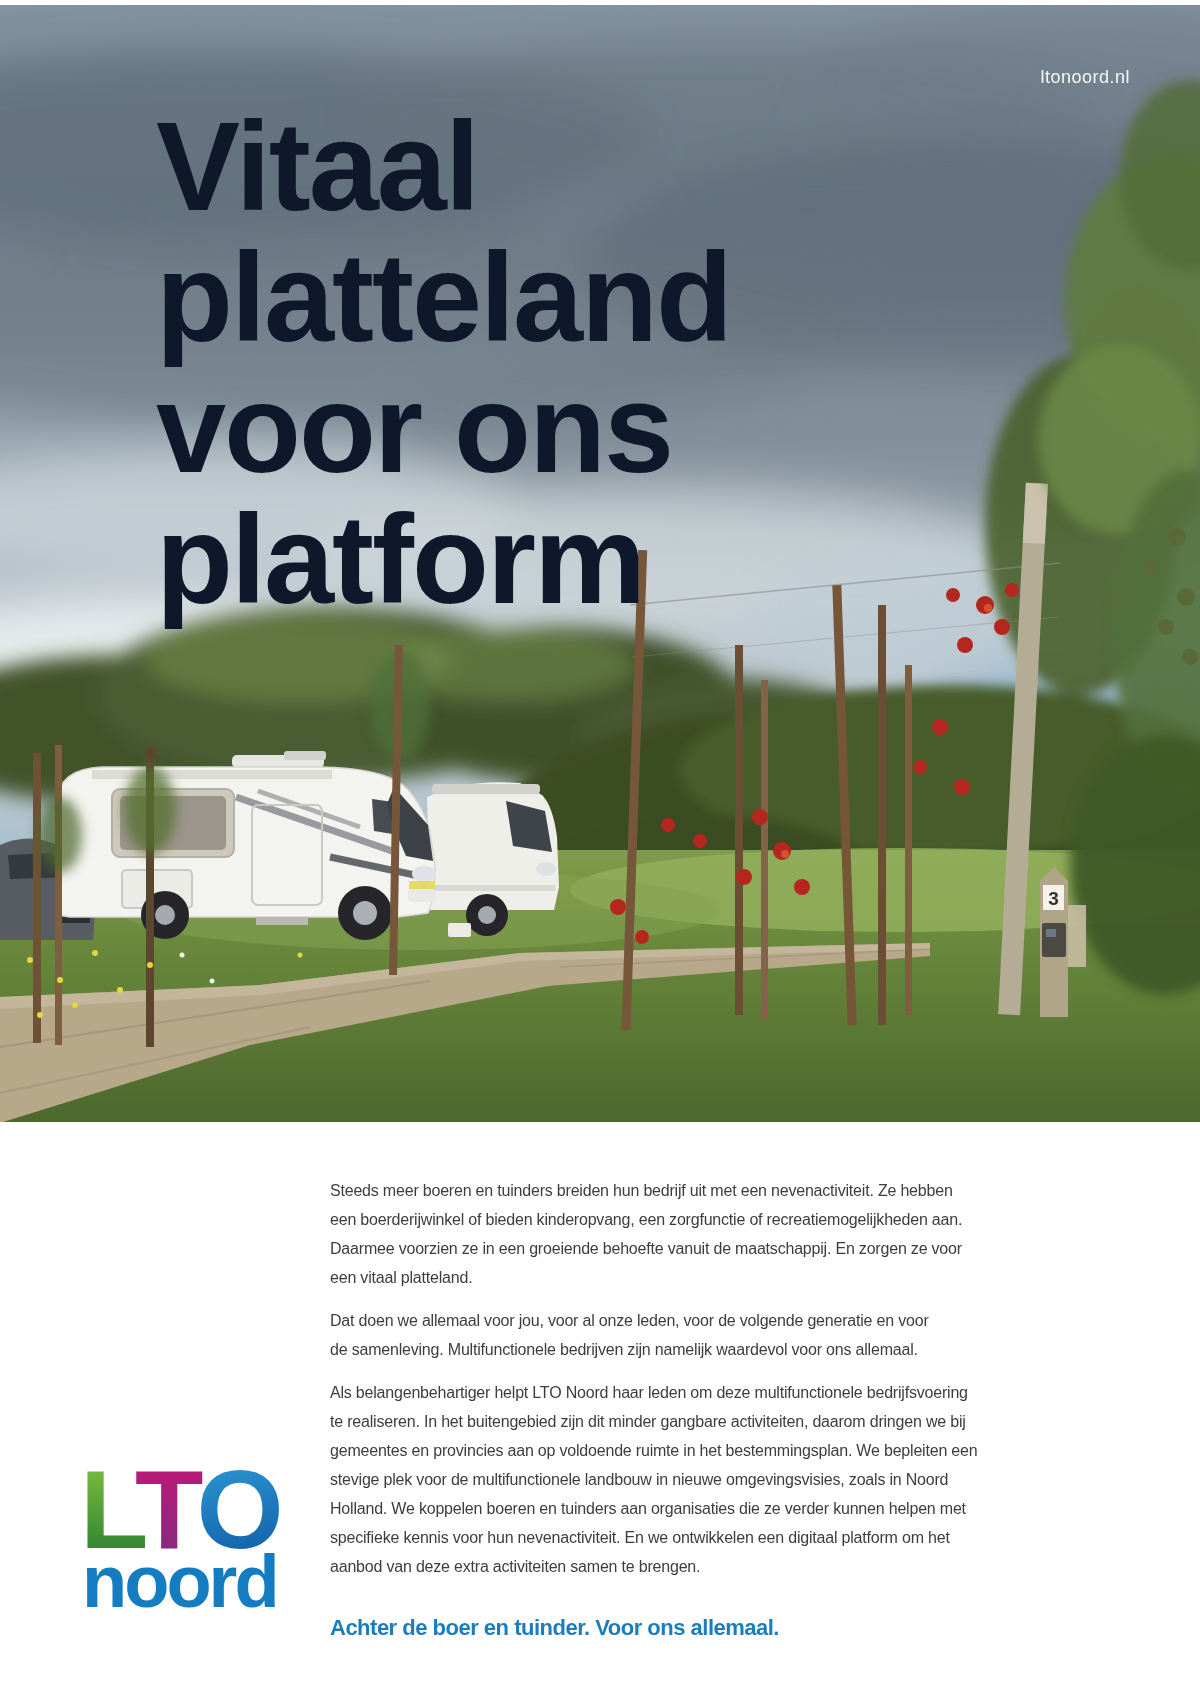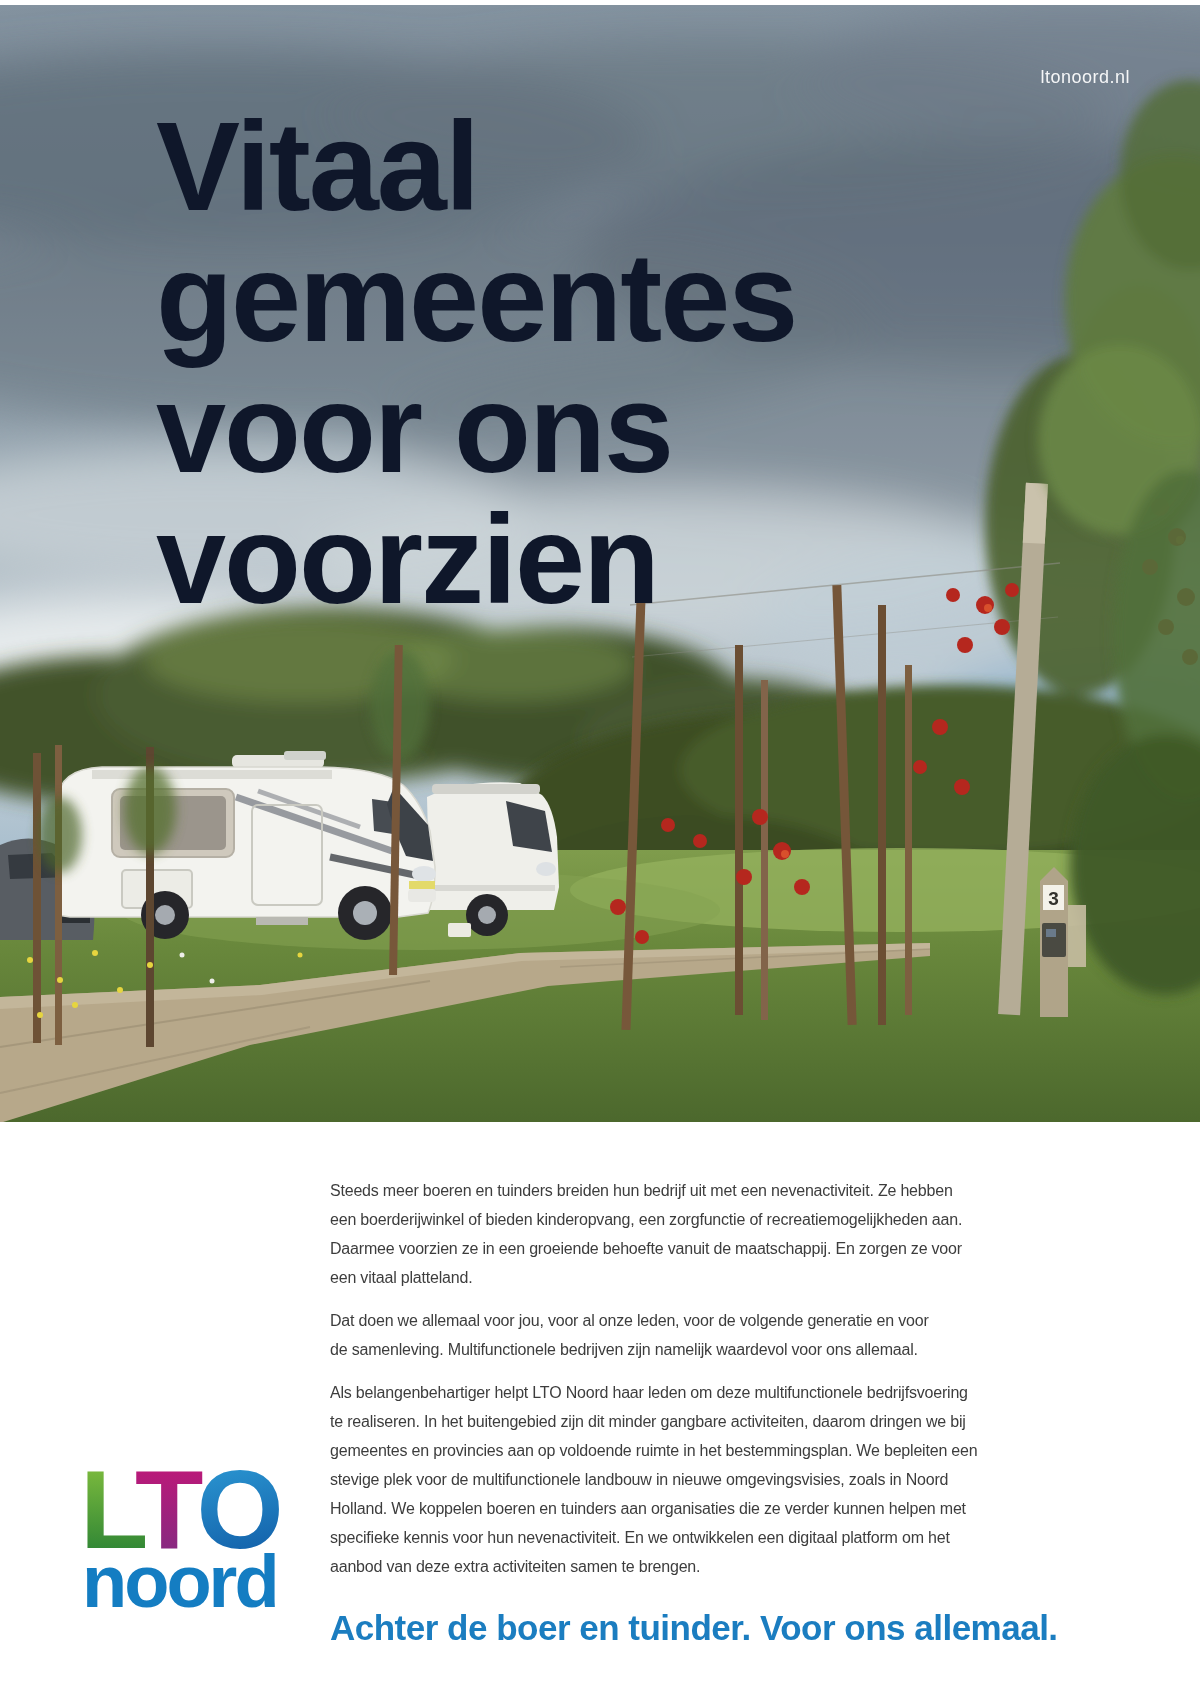--- a/index.html
+++ b/index.html
@@ -9,21 +9,21 @@
   .hero{position:absolute;left:0;top:5px;width:1200px;height:1117px;overflow:hidden;background:#8a99a5;}
   .hero svg{display:block;width:1200px;height:1117px;}
   .headline{position:absolute;left:156px;top:96px;color:#0f172a;font-weight:700;
             font-size:126px;line-height:131px;letter-spacing:-2px;z-index:5;}
   .siteurl{position:absolute;right:70px;top:62px;color:rgba(255,255,255,.93);
            font-size:18px;font-weight:400;letter-spacing:.5px;z-index:5;}
   
   .copy{position:absolute;left:330px;top:1176px;width:740px;z-index:4;}
   .copy p{margin:0 0 14px 0;font-size:16px;line-height:29px;color:#3d3d3d;
           letter-spacing:-0.2px;white-space:pre;}
-  .tagline{margin-top:30px;font-size:35px;line-height:34px;font-weight:700;
+  .tagline{margin-top:30px;font-size:22px;line-height:34px;font-weight:700;
            color:#1b7dc0;letter-spacing:-0.5px;}
   .logo{position:absolute;left:78px;top:1455px;z-index:4;}
 </style>
 </head>
 <body>
 
 <div class="page">
 
   <div class="hero">
     <svg viewBox="0 0 1200 1117" preserveAspectRatio="none">
@@ -216,23 +216,23 @@
           <circle cx="150" cy="960" r="3"></circle>
         <circle cx="40" cy="1010" r="3"></circle>
           <circle cx="300" cy="950" r="2.5"></circle>
         <circle cx="182" cy="950" r="2.5" fill="#eeeeea"></circle>
           <circle cx="212" cy="976" r="2.5" fill="#eeeeea"></circle>
       </g>
     </svg>
 
     <div class="headline">
       <div>Vitaal</div>
-      <div>gemeentes</div>
+      <div>platteland</div>
       <div>voor ons</div>
-      <div>voorzien</div>
+      <div>platform</div>
     </div>
     <div class="siteurl">ltonoord.nl</div>
   </div>
 
   <svg class="logo" width="250" height="165" viewBox="0 0 250 165">
     <defs>
       <linearGradient id="gL" x1="0" y1="0" x2="0" y2="1">
         <stop offset="0" stop-color="#8dc63f"></stop>
           <stop offset="1" stop-color="#1e7a33"></stop>
       </linearGradient>

